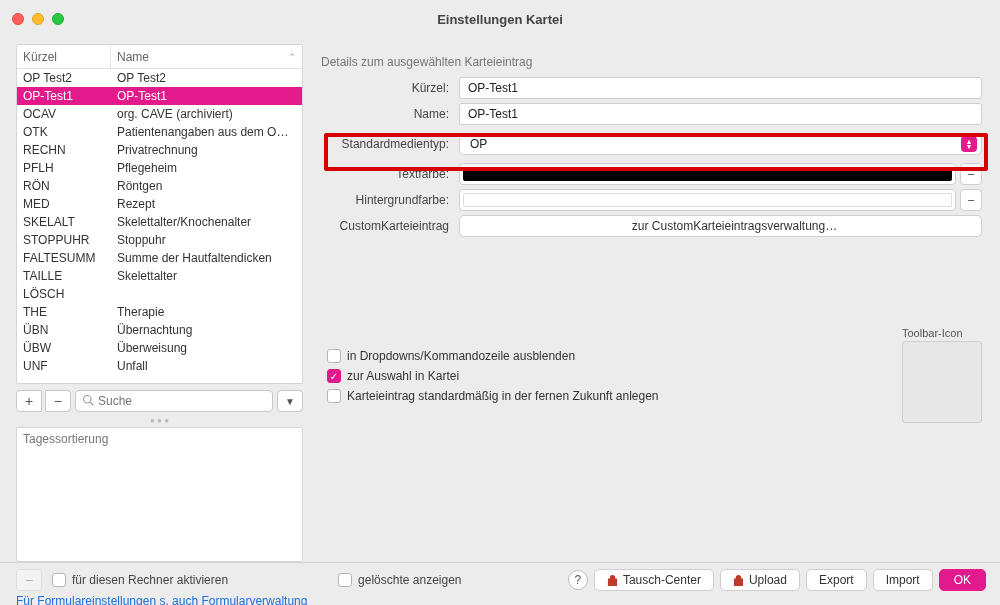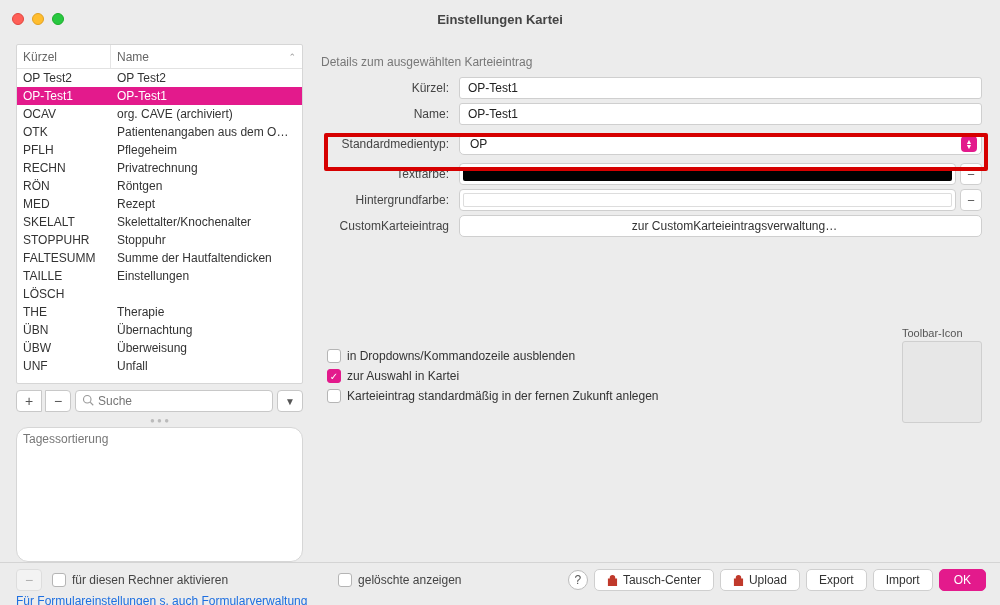--- a/index.html
+++ b/index.html
@@ -88,21 +88,21 @@
   .drop-btn {
     width: 26px; height: 22px;
     background: #fff; border: 1px solid #c8c8c8; border-radius: 4px;
     display: flex; align-items: center; justify-content: center;
     font-size: 10px; color: #555;
   }
   .drag-dot {
     text-align: center; color: #bbb; font-size: 8px; margin-top: -2px; margin-bottom: 2px;
   }
   .tag-box {
-    border: 1px solid #d6d6d6; background: #fff; border-radius: 12px;
+    border: 1px solid #d6d6d6; background: #fff; border-radius: 2px;
     flex: 1; min-height: 118px;
     padding: 4px 6px; font-size: 12px; color: #777;
   }
 
   
   .right-pane {
     flex: 1;
     padding: 6px 18px 0 8px;
     display: flex; flex-direction: column;
     position: relative;
@@ -265,28 +265,28 @@
           </div>
           <div class="row">
             <div class="cell-k">OCAV</div>
             <div class="cell-n">org. CAVE (archiviert)</div>
           </div>
           <div class="row">
             <div class="cell-k">OTK</div>
             <div class="cell-n">Patientenangaben aus dem O…</div>
           </div>
           <div class="row">
+            <div class="cell-k">RECHN</div>
+            <div class="cell-n">Privatrechnung</div>
+          </div>
+          <div class="row">
             <div class="cell-k">PFLH</div>
             <div class="cell-n">Pflegeheim</div>
           </div>
           <div class="row">
-            <div class="cell-k">RECHN</div>
-            <div class="cell-n">Privatrechnung</div>
-          </div>
-          <div class="row">
             <div class="cell-k">RÖN</div>
             <div class="cell-n">Röntgen</div>
           </div>
           <div class="row">
             <div class="cell-k">MED</div>
             <div class="cell-n">Rezept</div>
           </div>
           <div class="row">
             <div class="cell-k">SKELALT</div>
             <div class="cell-n">Skelettalter/Knochenalter</div>
@@ -294,21 +294,21 @@
           <div class="row">
             <div class="cell-k">STOPPUHR</div>
             <div class="cell-n">Stoppuhr</div>
           </div>
           <div class="row">
             <div class="cell-k">FALTESUMM</div>
             <div class="cell-n">Summe der Hautfaltendicken</div>
           </div>
           <div class="row">
             <div class="cell-k">TAILLE</div>
-            <div class="cell-n">Einstellungen</div>
+            <div class="cell-n">Skelettalter</div>
           </div>
           <div class="row">
             <div class="cell-k">LÖSCH</div>
           </div>
           <div class="row">
             <div class="cell-k">THE</div>
             <div class="cell-n">Therapie</div>
           </div>
           <div class="row">
             <div class="cell-k">ÜBN</div>

